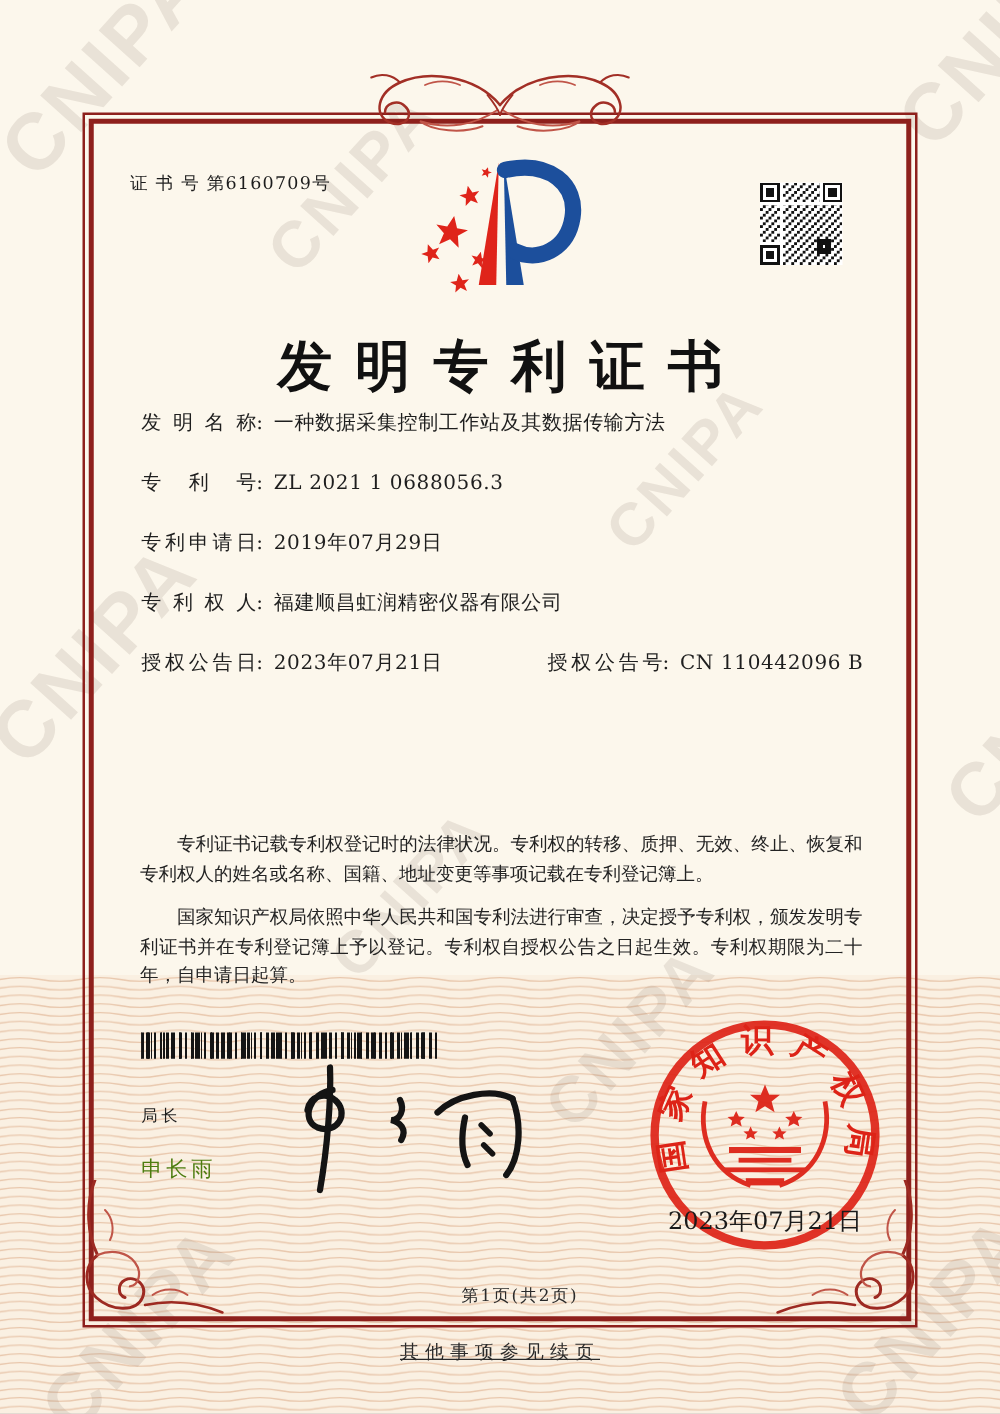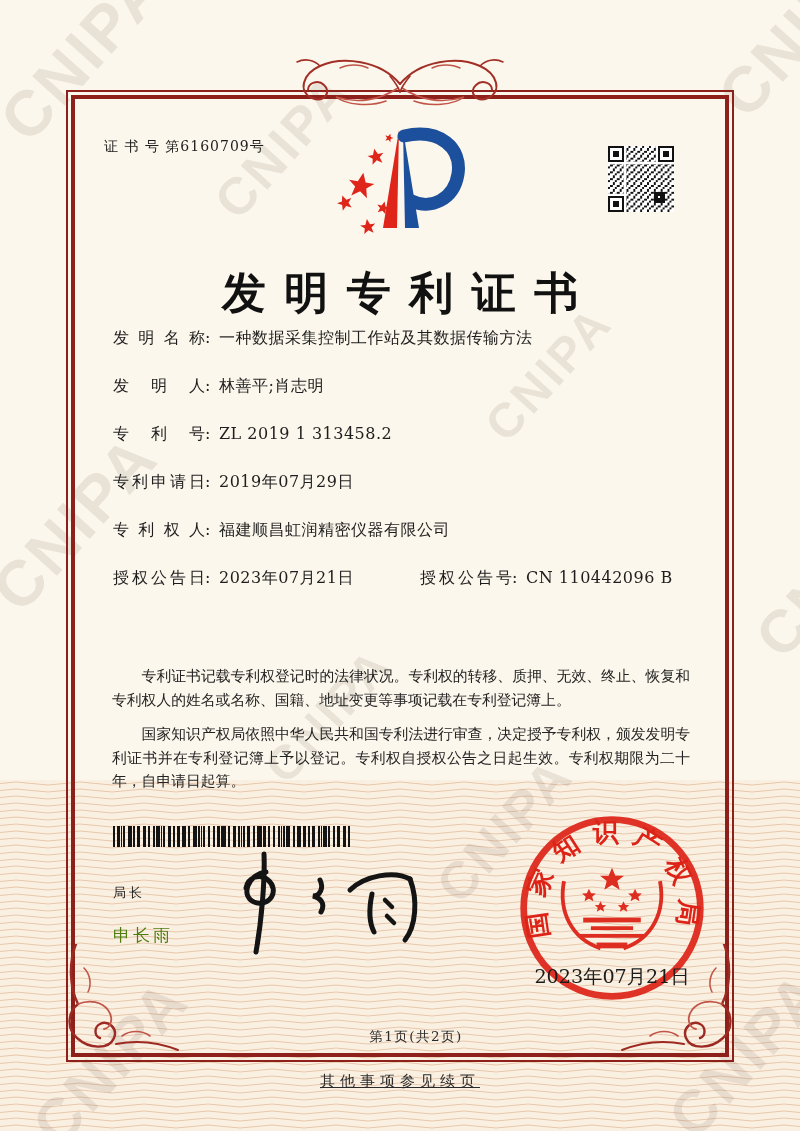--- a/index.html
+++ b/index.html
@@ -31,21 +31,21 @@
   .qr{position:absolute;left:608px;top:146px;width:66px;height:66px;background:#fff;}
   .title{position:absolute;left:0;top:236px;width:800px;text-align:center;
          font-size:44px;font-weight:bold;color:#111;letter-spacing:0.42em;text-indent:0.42em;margin-top:28px;}
 
   
   .fields{position:absolute;left:113px;top:328px;width:580px;font-size:16px;color:#1e1e1e;}
   .frow{height:24px;margin-bottom:24px;white-space:nowrap;}
   .flabel{display:inline-block;width:92px;text-align:justify;text-align-last:justify;vertical-align:top;}
   .fcolon{display:inline-block;width:14px;}
   .fvalue{letter-spacing:0.5px;}
-  .fpair2{display:inline-block;margin-left:66px;}
+  .fpair2{display:inline-block;margin-left:84px;}
 
   
   .paras{position:absolute;left:112px;top:664px;width:578px;font-size:14.8px;
          line-height:23.5px;color:#232323;text-align:justify;}
   .paras p{margin:0 0 11px 0;text-indent:2em;}
 
   
   .barcode{position:absolute;left:113px;top:826px;width:238px;height:21px;
      background-image:
        repeating-linear-gradient(90deg,#141414 0 2px,transparent 2px 5px),
@@ -173,24 +173,21 @@
     </g>
   </svg>
 
   <div class="title">发明专利证书</div>
 
   <div class="fields">
     <div class="frow">
       <span class="flabel">发明名称</span><span class="fcolon">:</span><span class="fvalue">一种数据采集控制工作站及其数据传输方法</span>
     </div>
     <div class="frow">
-      <span class="flabel">发明人</span><span class="fcolon">:</span><span class="fvalue">林善平;肖志明</span>
-    </div>
-    <div class="frow">
-      <span class="flabel">专利号</span><span class="fcolon">:</span><span class="fvalue">ZL 2019 1 313458.2</span>
+      <span class="flabel">专利号</span><span class="fcolon">:</span><span class="fvalue">ZL 2021 1 0688056.3</span>
     </div>
     <div class="frow">
       <span class="flabel">专利申请日</span><span class="fcolon">:</span><span class="fvalue">2019年07月29日</span>
     </div>
     <div class="frow">
       <span class="flabel">专利权人</span><span class="fcolon">:</span><span class="fvalue">福建顺昌虹润精密仪器有限公司</span>
     </div>
     <div class="frow">
       <span class="flabel">授权公告日</span><span class="fcolon">:</span><span class="fvalue">2023年07月21日</span><span class="fpair2"><span class="flabel">授权公告号</span><span class="fcolon">:</span><span class="fvalue">CN 110442096 B</span></span>
     </div>

